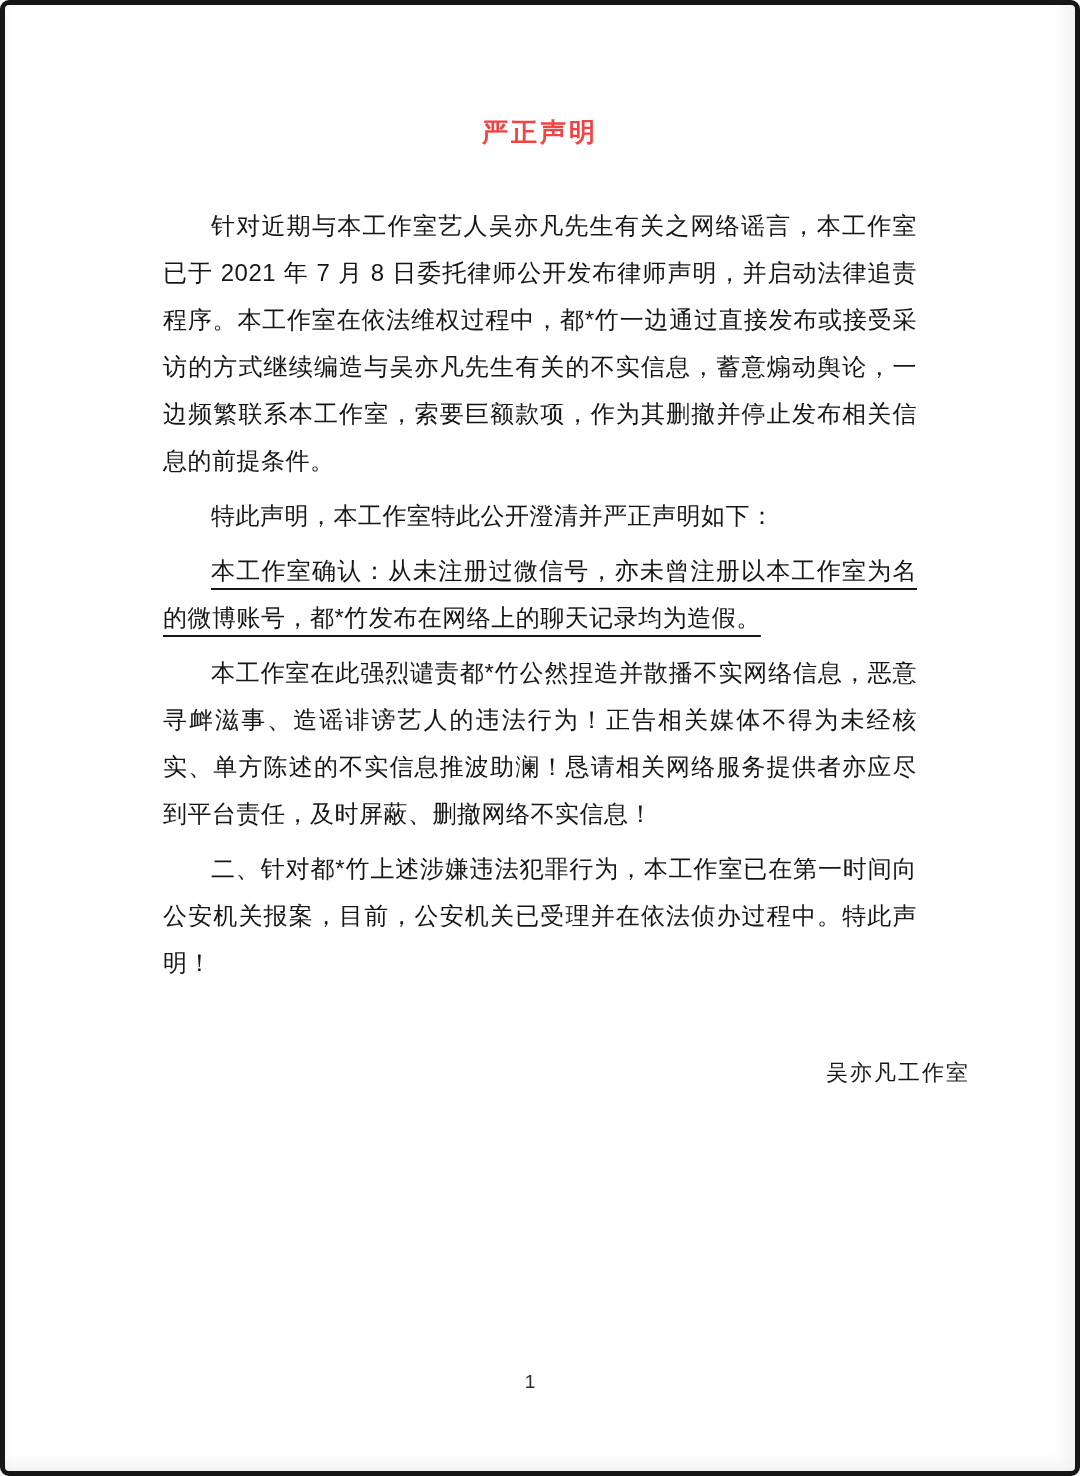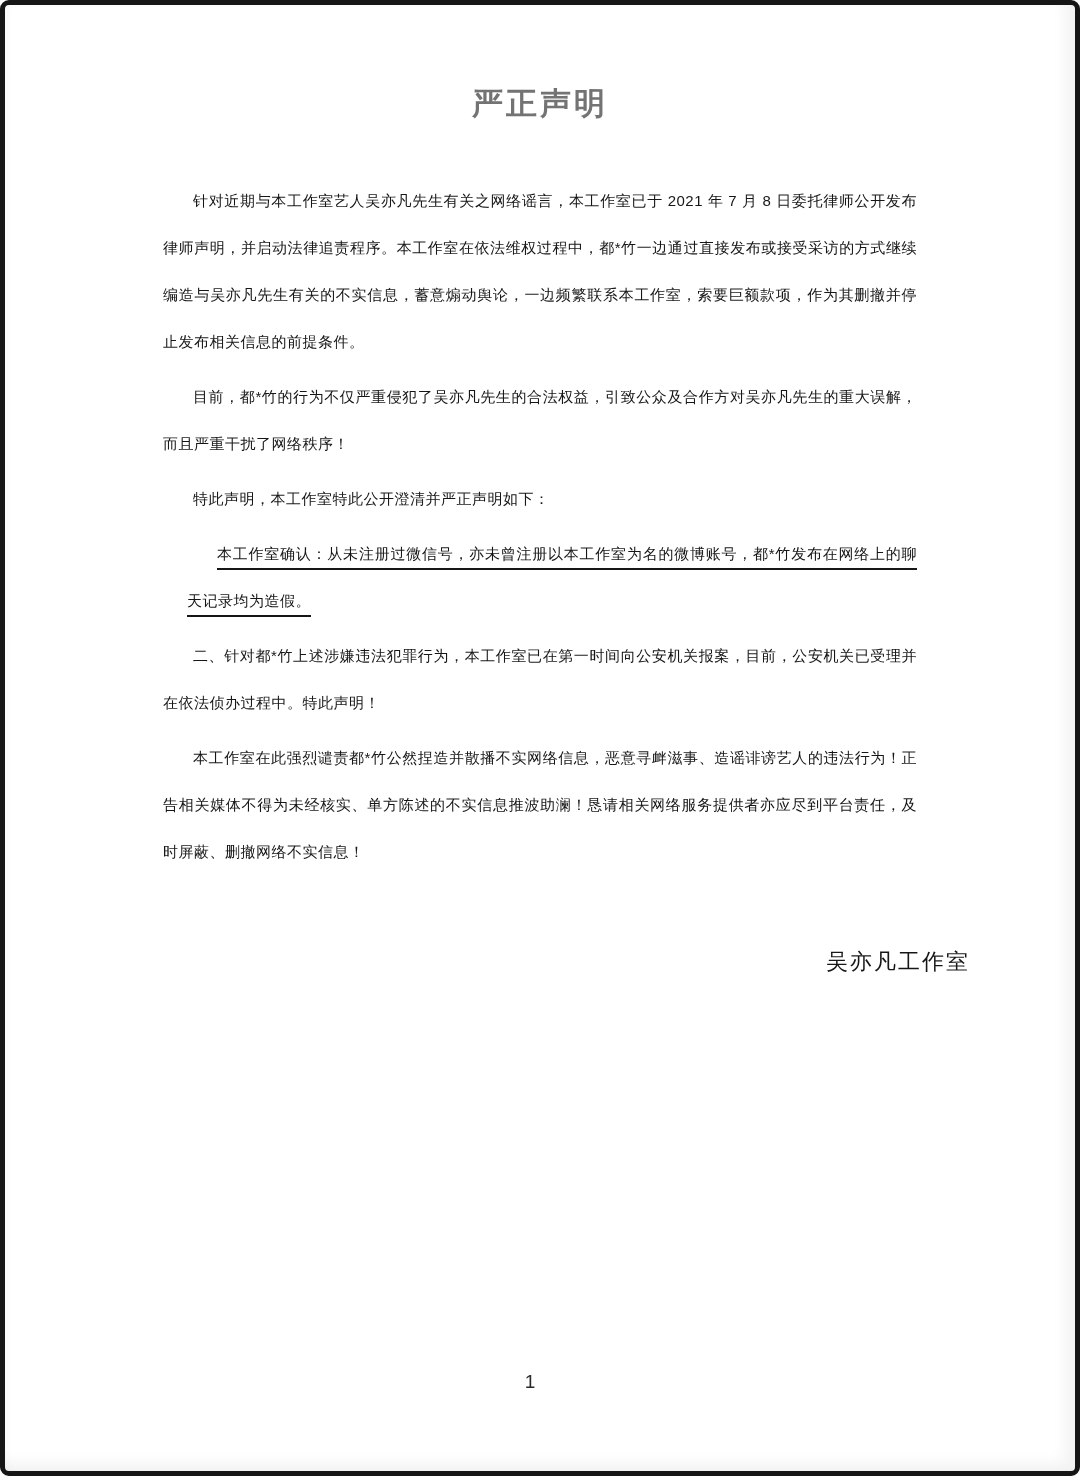--- a/index.html
+++ b/index.html
@@ -18,45 +18,44 @@
     position: relative;
     overflow: hidden;
     box-shadow: inset -10px -8px 14px rgba(0,0,0,0.05), inset 4px 0 6px rgba(0,0,0,0.02);
   }
   .content {
     padding: 0 158px;
     color: #151515;
   }
   .doc-title {
     text-align: center;
-    font-size: 31px;
+    font-size: 26px;
     font-weight: bold;
     letter-spacing: 3px;
     margin: 0;
-    padding-top: 78px;
-    color: #737373;
+    padding-top: 110px;
+    color: #ef4444;
   }
   .body-text {
     margin-top: 52px;
   }
   p.para {
     margin: 0 0 8px 0;
-    font-size: 15px;
+    font-size: 24px;
     font-weight: 500;
     line-height: 47px;
     text-align: justify;
     text-indent: 2em;
     letter-spacing: 0.5px;
     color: #161616;
   }
   p.para.underlined {
     text-decoration: underline;
     text-decoration-thickness: 2px;
     text-underline-offset: 9px;
-    margin-left: 24px;
   }
   .signature-block {
     width: 420px;
     margin-left: 525px;
     margin-top: 72px;
     text-align: center;
   }
   .signature-name {
     font-size: 22px;
     font-weight: 500;
@@ -76,25 +75,24 @@
 </head>
 <body>
 
 <div class="page">
   <div class="content">
 
     <h1 class="doc-title">严正声明</h1>
 
     <div class="body-text">
       <p class="para">针对近期与本工作室艺人吴亦凡先生有关之网络谣言，本工作室已于 2021 年 7 月 8 日委托律师公开发布律师声明，并启动法律追责程序。本工作室在依法维权过程中，都*竹一边通过直接发布或接受采访的方式继续编造与吴亦凡先生有关的不实信息，蓄意煽动舆论，一边频繁联系本工作室，索要巨额款项，作为其删撤并停止发布相关信息的前提条件。</p>
-      <p class="para">目前，都*竹的行为不仅严重侵犯了吴亦凡先生的合法权益，引致公众及合作方对吴亦凡先生的重大误解，而且严重干扰了网络秩序！</p>
       <p class="para">特此声明，本工作室特此公开澄清并严正声明如下：</p>
       <p class="para underlined">本工作室确认：从未注册过微信号，亦未曾注册以本工作室为名的微博账号，都*竹发布在网络上的聊天记录均为造假。</p>
+      <p class="para">本工作室在此强烈谴责都*竹公然捏造并散播不实网络信息，恶意寻衅滋事、造谣诽谤艺人的违法行为！正告相关媒体不得为未经核实、单方陈述的不实信息推波助澜！恳请相关网络服务提供者亦应尽到平台责任，及时屏蔽、删撤网络不实信息！</p>
       <p class="para">二、针对都*竹上述涉嫌违法犯罪行为，本工作室已在第一时间向公安机关报案，目前，公安机关已受理并在依法侦办过程中。特此声明！</p>
-      <p class="para">本工作室在此强烈谴责都*竹公然捏造并散播不实网络信息，恶意寻衅滋事、造谣诽谤艺人的违法行为！正告相关媒体不得为未经核实、单方陈述的不实信息推波助澜！恳请相关网络服务提供者亦应尽到平台责任，及时屏蔽、删撤网络不实信息！</p>
     </div>
 
     <div class="signature-block">
       <div class="signature-name">吴亦凡工作室</div>
 
     </div>
 
   </div>
 
   <div class="page-number">1</div>

